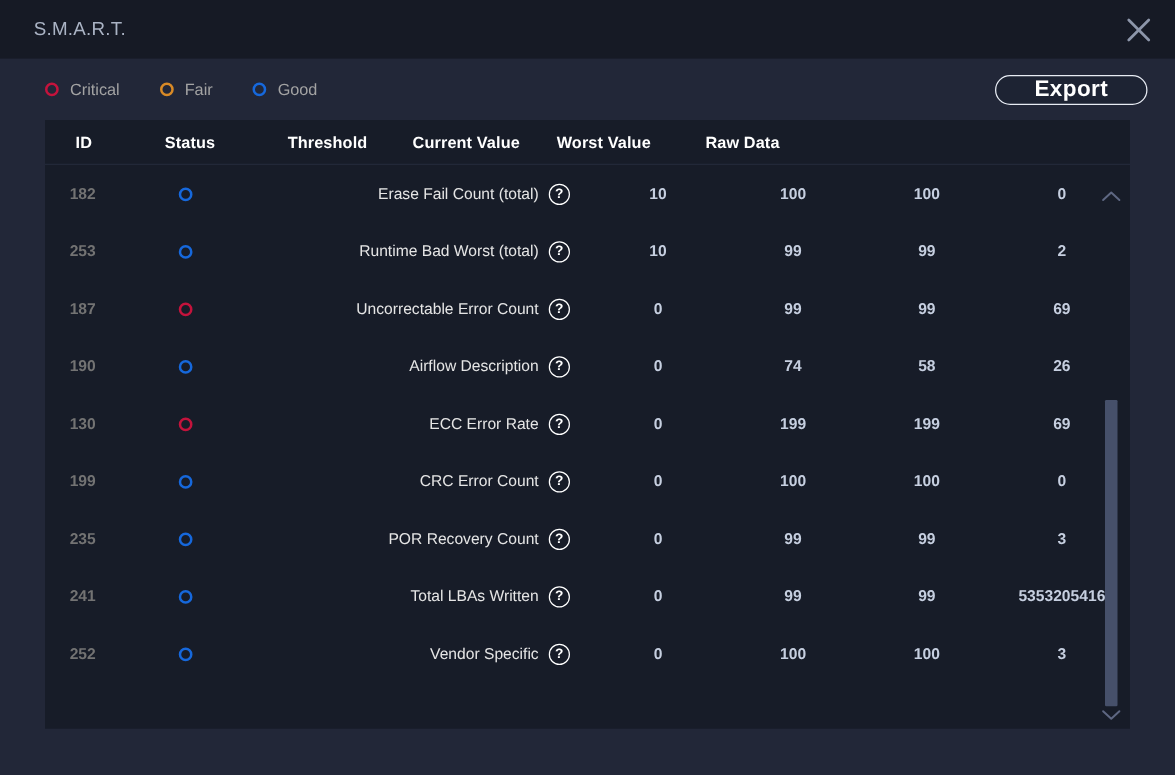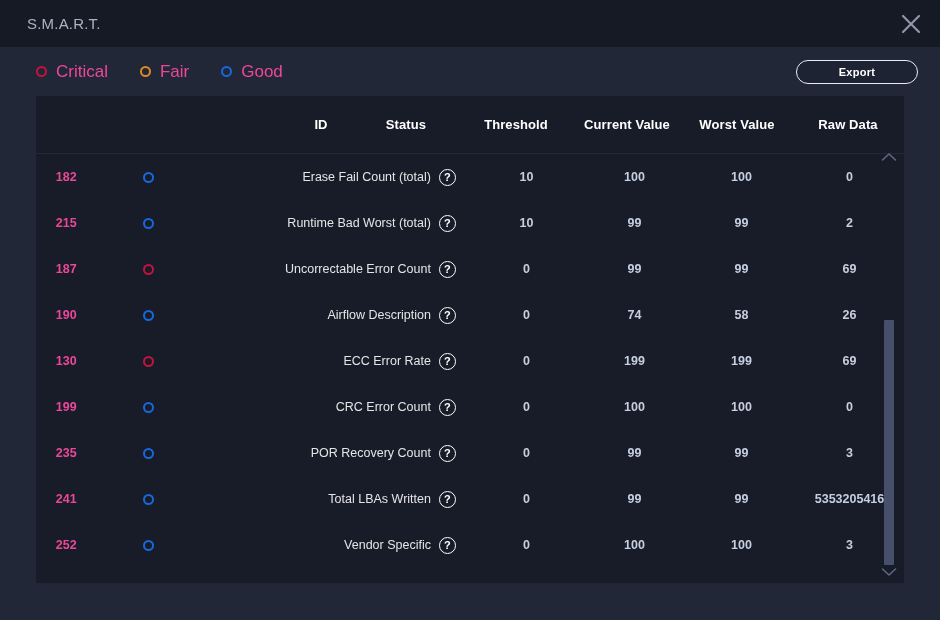--- a/index.html
+++ b/index.html
@@ -64,41 +64,41 @@
   .legend {
     display: flex;
     align-items: center;
     margin-left: 36px;
     gap: 32px;
   }
   .legend-item {
     display: flex;
     align-items: center;
     gap: 9px;
-    font-size: 17px;
-    color: #ec4899;
+    font-size: 13px;
+    color: #a3a3a3;
   }
   .legend-dot {
     width: 11px; height: 11px;
     border-radius: 50%;
     border: 2px solid #888;
     background: transparent;
     flex: none;
   }
 
   .export-btn {
     position: absolute;
     right: 22px; top: 50%;
     transform: translateY(-50%);
     width: 122px; height: 24px;
     border-radius: 12px;
     border: 1.6px solid #e8ecf4;
     background: #1d2333;
     color: #ffffff;
-    font-size: 11px;
+    font-size: 18px;
     font-weight: 700;
     font-family: "Liberation Sans", sans-serif;
     display: flex;
     align-items: center;
     justify-content: center;
     cursor: pointer;
     letter-spacing: 0.3px;
   }
 
   
@@ -106,23 +106,22 @@
     position: absolute;
     left: 36px; top: 96px;
     width: 868px; height: 487px;
     background: #171c28;
     overflow: hidden;
   }
 
   .thead {
     display: flex;
     align-items: center;
-    height: 58px;
+    height: 36px;
     border-bottom: 1px solid #222838;
-    justify-content: flex-end;
   }
   .thead .cell {
     font-size: 13px;
     font-weight: 700;
     color: #ffffff;
     text-align: center;
     letter-spacing: 0.1px;
   }
 
   .tbody {
@@ -145,21 +144,21 @@
 
   
   .c-id        { width: 62px; }
   .c-status    { width: 108px; }
   .c-desc      { width: 278px; }
   .c-threshold { width: 112px; }
   .c-current   { width: 110px; }
   .c-worst     { width: 110px; }
   .c-raw       { width: 112px; }
 
-  .row .c-id { font-weight: 700; color: #ec4899; }
+  .row .c-id { font-weight: 700; color: #737373; }
   .row .c-threshold,
   .row .c-current,
   .row .c-worst,
   .row .c-raw { font-weight: 700; color: #c6cfe0; }
 
   .status-dot {
     width: 11px; height: 11px;
     border-radius: 50%;
     border: 2px solid #1668dc;
     margin: 0 auto;
@@ -283,21 +282,21 @@
               <span class="desc-label">Erase Fail Count (total)</span>
               <span class="help-icon">?</span>
             </div>
           </div>
           <div class="cell c-threshold">10</div>
           <div class="cell c-current">100</div>
           <div class="cell c-worst">100</div>
           <div class="cell c-raw">0</div>
         </div>
         <div class="row">
-          <div class="cell c-id">215</div>
+          <div class="cell c-id">253</div>
           <div class="cell c-status">
             <div class="status-dot" style="border-color: rgb(22, 104, 220);"></div>
           </div>
           <div class="cell c-desc">
             <div class="desc-inner">
               <span class="desc-label">Runtime Bad Worst (total)</span>
               <span class="help-icon">?</span>
             </div>
           </div>
           <div class="cell c-threshold">10</div>

